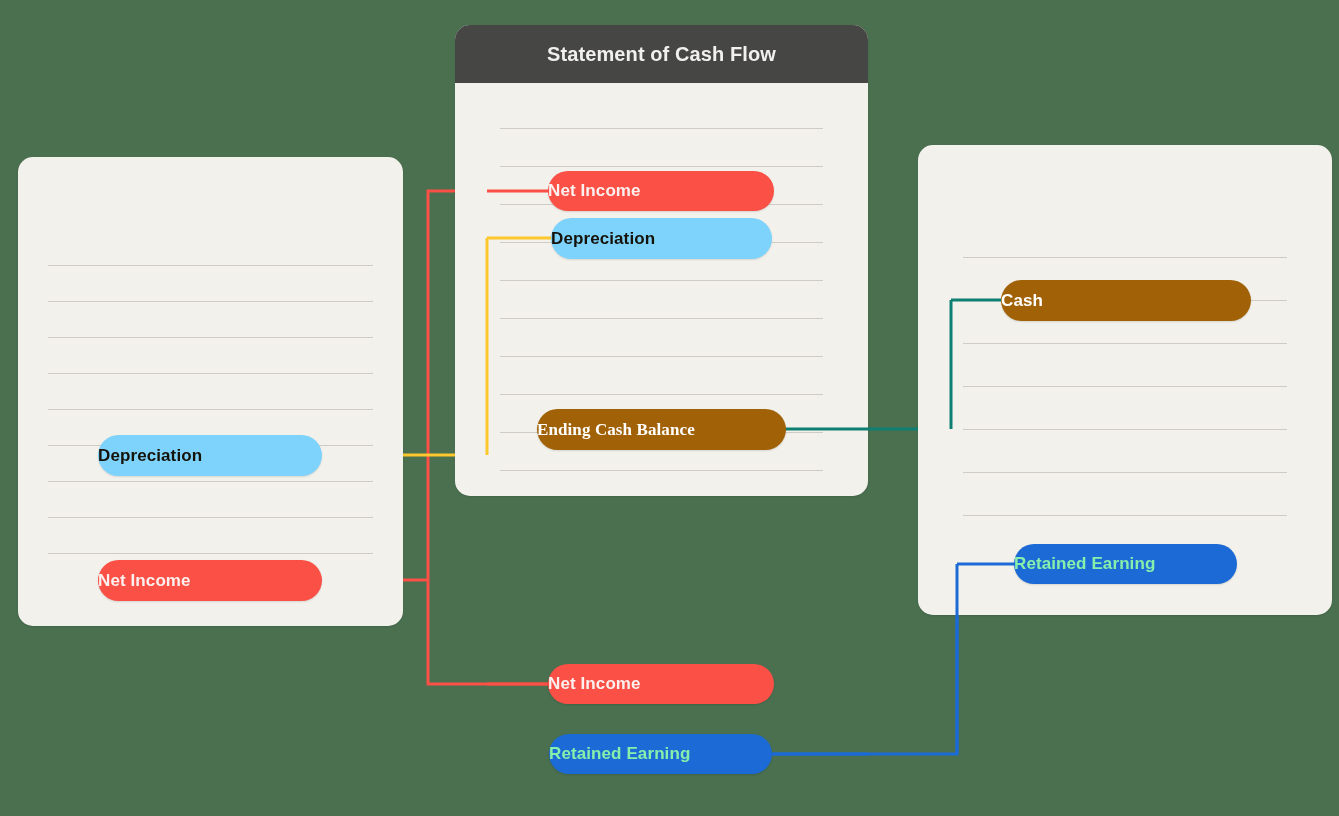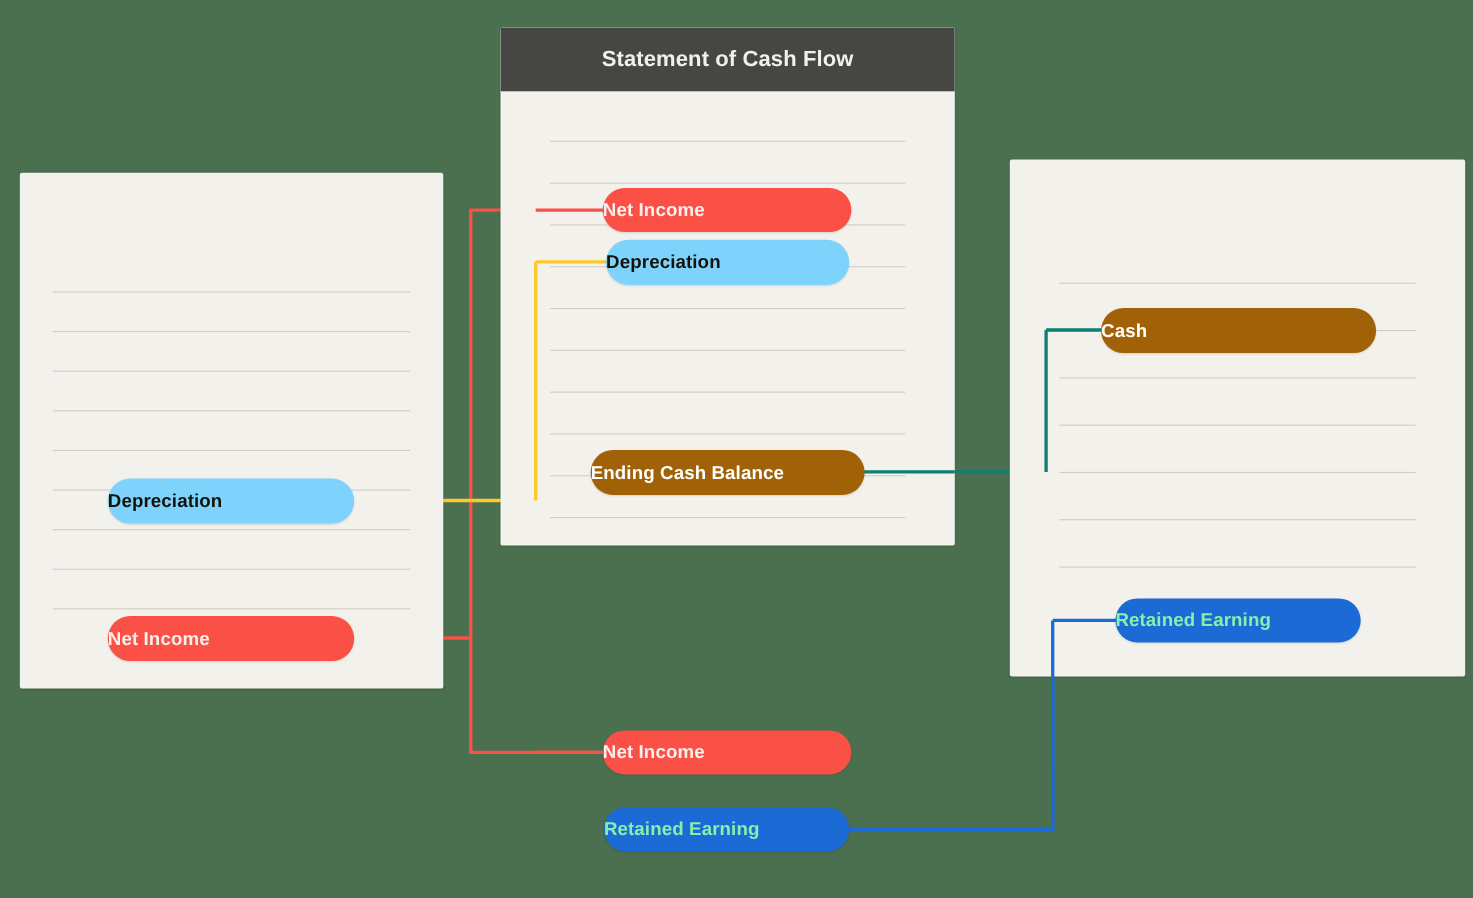--- a/index.html
+++ b/index.html
@@ -40,21 +40,21 @@
     width: 1339px;
     height: 816px;
     z-index: 3;
     pointer-events: none;
   }
 
   
   .card {
     position: absolute;
     z-index: 2;
-    border-radius: 2px;
+    border-radius: 15px;
     background: #f3f1ec;
     overflow: hidden;
     box-shadow: 0 1px 2px rgba(0,0,0,0.10);
   }
   .card-header {
     background: #464644;
     color: #f1f0ec;
     font-size: 20px;
     font-weight: bold;
     letter-spacing: 0.1px;
@@ -182,21 +182,21 @@
   <div class="pill pill-red" style="left:98px; top:560px; width:224px; height:41px;">
     <span>Net Income</span>
   </div>
 
   <div class="pill pill-red" style="left:548px; top:171px; width:226px; height:40px;">
     <span>Net Income</span>
   </div>
   <div class="pill pill-yellow" style="left:551px; top:218px; width:221px; height:41px;">
     <span>Depreciation</span>
   </div>
-  <div class="pill pill-teal" style="left:537px; top:409px; width:249px; height:41px;">
+  <div class="pill pill-teal" style="left:537px; top:409px; width:249px; height:41px;font-family:Liberation Serif, serif;">
     <span>Ending Cash Balance</span>
   </div>
 
   <div class="pill pill-teal" style="left:1001px; top:280px; width:250px; height:41px;">
     <span>Cash</span>
   </div>
   <div class="pill pill-blue" style="left:1014px; top:544px; width:223px; height:40px;">
     <span>Retained Earning</span>
   </div>
 

